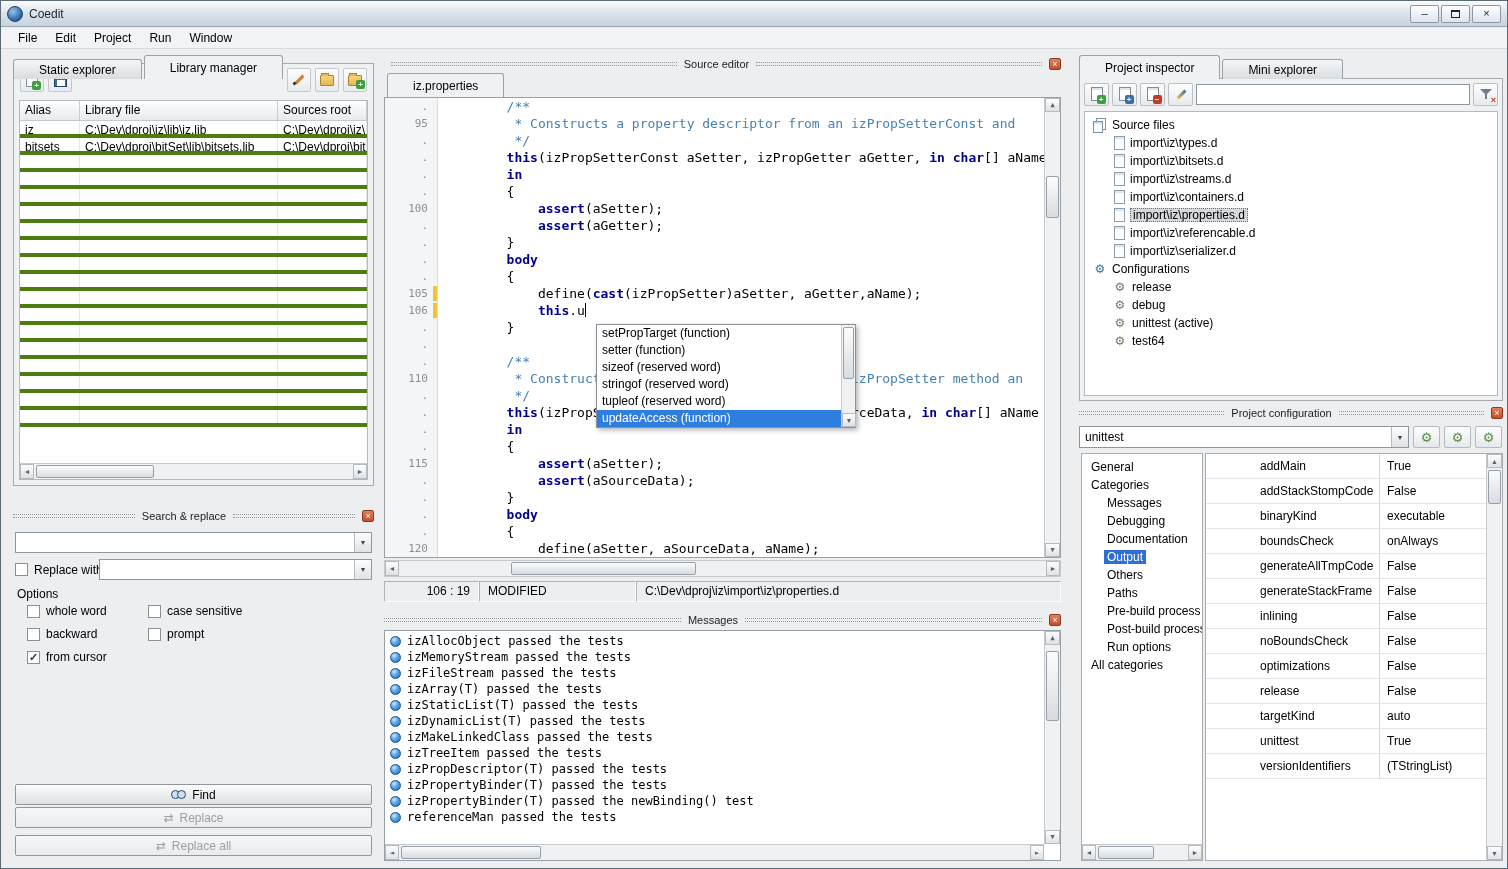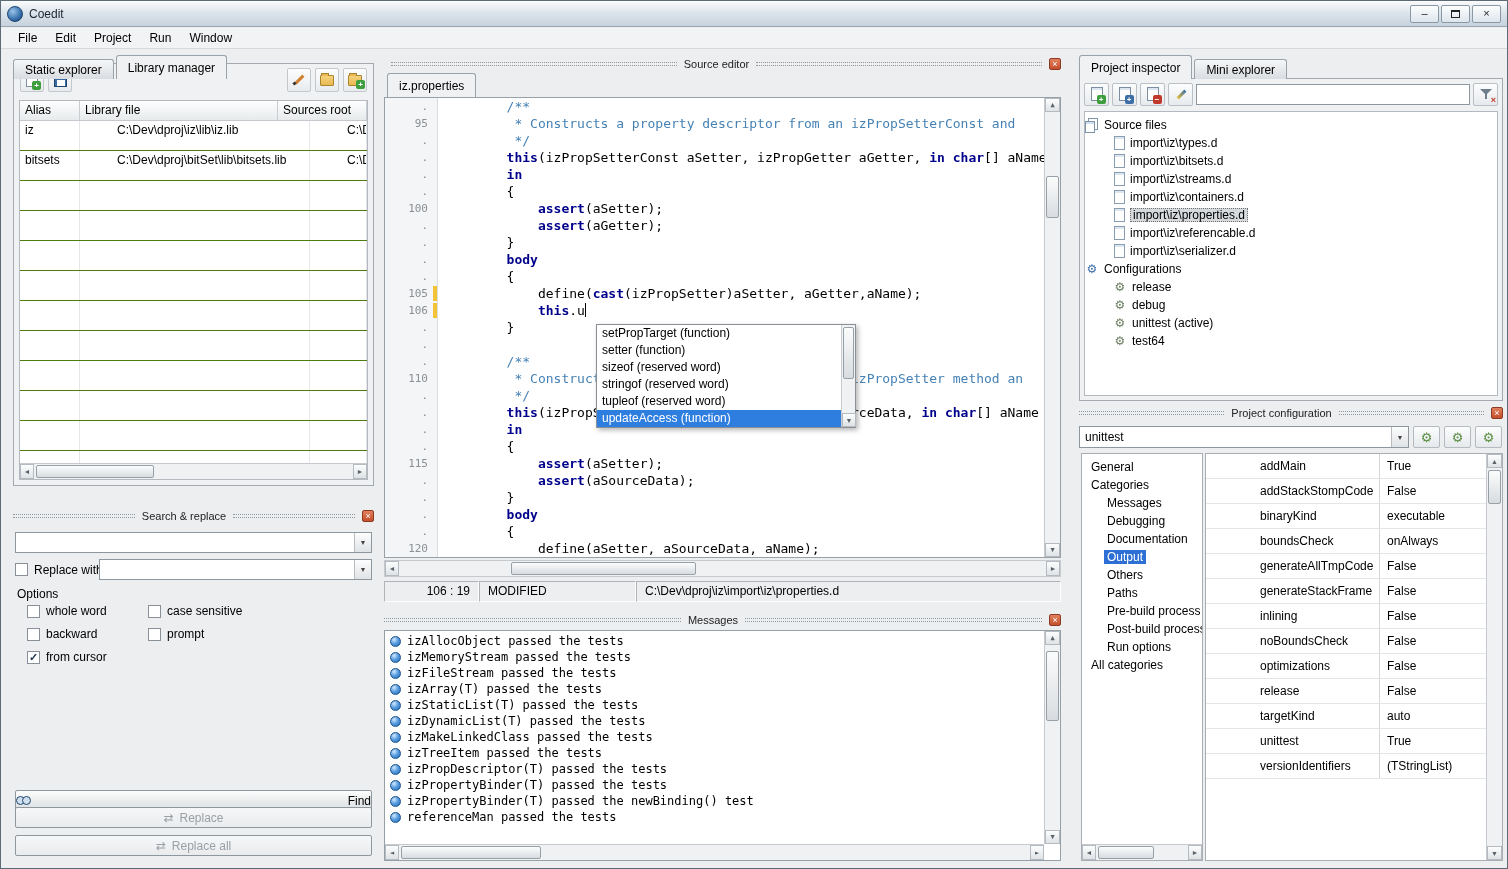--- a/index.html
+++ b/index.html
@@ -14,21 +14,21 @@
   #win-buttons{margin-left:auto;display:flex;gap:2px;}
   .winbtn{width:29px;height:18px;border:1px solid #8b98a5;border-radius:2px;background:linear-gradient(#fdfefe,#dde5ec);display:flex;align-items:center;justify-content:center;font-size:11px;line-height:11px;color:#222;}
   .max-glyph{display:inline-block;width:9px;height:8px;border:1px solid #222;border-top:2px solid #222;}
 
   
   #menubar{position:absolute;left:0;top:27px;right:0;height:21px;background:#f2f3f4;border-bottom:1px solid #d7dadd;display:flex;align-items:center;padding-left:8px;}
   .menu-item{padding:3px 9px;}
 
   
   .tabs{position:absolute;display:flex;align-items:flex-end;height:24px;z-index:6;}
-  .tab{display:flex;align-items:center;height:20px;padding:0 11px;background:linear-gradient(#f5f6f7,#d9dde1);border:1px solid #9aa2a9;border-bottom:none;border-radius:3px 3px 0 0;margin-right:2px;white-space:nowrap;}
+  .tab{display:flex;align-items:center;height:20px;padding:0 25px;background:linear-gradient(#f5f6f7,#d9dde1);border:1px solid #9aa2a9;border-bottom:none;border-radius:3px 3px 0 0;margin-right:2px;white-space:nowrap;}
   .tab.active{height:24px;background:#f0f1f2;}
   #left-tabs{left:12px;top:54px;}
   #right-tabs{left:1078px;top:54px;}
   #src-tabs{left:386px;top:72px;}
 
   
   .panel{position:absolute;border:1px solid #a3a9af;background:#f0f1f2;overflow:hidden;}
 
   
   .dock-header{position:absolute;height:15px;display:flex;align-items:center;gap:7px;}
@@ -73,21 +73,21 @@
   .ic-disk::after{content:"";position:absolute;left:3px;top:0;width:6px;height:4px;background:#cfd9e4;}
   .ic-pencil{width:12px;height:12px;position:relative;}
   .ic-pencil::before{content:"";position:absolute;left:1px;top:4px;width:11px;height:3px;background:#d08030;transform:rotate(-45deg);}
   .ic-pencil::after{content:"";position:absolute;left:0;bottom:1px;width:3px;height:3px;background:#333;transform:rotate(-45deg);}
   .ic-folder{width:14px;height:11px;background:linear-gradient(#f6d27c,#e8b952);border:1px solid #a9852f;border-radius:1px;position:relative;}
   .ic-folder::before{content:"";position:absolute;left:0;top:-3px;width:6px;height:2px;background:#e8b952;border:1px solid #a9852f;border-bottom:none;}
   #lib-table{position:absolute;left:5px;top:36px;right:5px;bottom:5px;background:#fff;border:1px solid #b3b9bf;}
   #lib-head{display:flex;height:20px;border-bottom:1px solid #c5c9cd;}
   .lib-th{padding:2px 5px;background:linear-gradient(#fefefe,#e7eaec);border-right:1px solid #c9cdd1;overflow:hidden;white-space:nowrap;}
   #lib-body{position:absolute;left:0;top:20px;right:0;bottom:16px;overflow:hidden;}
-  .lib-tr{display:flex;height:30px;border-bottom:1px solid #4d7c0f;gap:32px;}
+  .lib-tr{display:flex;height:17px;border-bottom:4px solid #4d7c0f;}
   .lib-td{padding:2px 5px;border-right:1px solid #e4e6e8;overflow:hidden;white-space:nowrap;}
   .c0{width:60px;flex:none;}
   .c1{width:198px;flex:none;}
   .c2{flex:1;}
   #lib-hscroll{left:0;right:0;bottom:0;height:16px;border:none;border-top:1px solid #c6cace;}
 
   
   #search-panel{position:absolute;left:12px;top:507px;width:361px;height:353px;}
   #search-header{left:0;right:0;top:0;}
   #search-combo{position:absolute;left:2px;right:2px;top:24px;height:21px;}
@@ -148,21 +148,21 @@
   .itb{width:25px;height:23px;border:1px solid #b9bfc5;border-radius:2px;background:linear-gradient(#fcfdfd,#e7eaed);display:flex;align-items:center;justify-content:center;position:relative;flex:none;}
   #insp-filter{flex:1;height:21px;border:1px solid #8f979e;background:#fff;padding:0 4px;font:12px "Liberation Sans",sans-serif;}
   .ic-wand{width:13px;height:13px;position:relative;}
   .ic-wand::before{content:"";position:absolute;left:2px;top:5px;width:11px;height:3px;background:linear-gradient(90deg,#e8c23a,#3a6ea5);transform:rotate(-45deg);}
   .ic-funnel{width:12px;height:12px;position:relative;}
   .ic-funnel::before{content:"";position:absolute;left:0;top:1px;border-left:6px solid transparent;border-right:6px solid transparent;border-top:6px solid #6f7d8a;}
   .ic-funnel::after{content:"";position:absolute;left:5px;top:6px;width:2px;height:5px;background:#6f7d8a;}
   .red-x{position:absolute;right:1px;bottom:0;color:#c0392b;font:bold 9px/9px "Liberation Sans",sans-serif;}
   #insp-tree{position:absolute;left:4px;top:32px;right:4px;bottom:4px;background:#fff;border:1px solid #b3b9bf;overflow:hidden;padding-top:4px;}
   .tree-row{height:18px;display:flex;align-items:center;gap:5px;white-space:nowrap;}
-  .tree-row.lvl0{padding-left:0;}
+  .tree-row.lvl0{padding-left:8px;}
   .tree-row.lvl1{padding-left:28px;}
   .tree-row.selected .tlabel{background:#d6dadd;outline:1px dotted #707070;outline-offset:-1px;padding:0 3px;}
   .ticon{width:14px;height:14px;flex:none;position:relative;font-size:12px;line-height:14px;text-align:center;}
   .ticon.files::before{content:"";position:absolute;left:3px;top:0;width:8px;height:10px;background:#fff;border:1px solid #7f93a8;}
   .ticon.files::after{content:"";position:absolute;left:0;top:3px;width:8px;height:10px;background:#fff;border:1px solid #7f93a8;box-shadow:inset 0 2px 0 #cfe0f0;}
   .ticon.file{width:12px;}
   .ticon.file::before{content:"";position:absolute;left:1px;top:0;width:9px;height:12px;background:#fff;border:1px solid #8a9cb0;box-shadow:inset 0 2px 0 #dce6ef;}
   .ticon.tools{color:#3f6fa8;}
   .ticon.gear{color:#6d7f62;}
 
@@ -384,21 +384,21 @@
         <label class="chk-item">
           <span class="chk"></span>
           <span class="chk-label">prompt</span>
         </label>
         <label class="chk-item">
           <span class="chk checked">✓</span>
           <span class="chk-label">from cursor</span>
         </label>
       </div>
     <div id="search-buttons">
-        <div class="btn sp-btn" style="top: 282px; justify-content: space-between;">
+        <div class="btn sp-btn" style="top: 276px;">
           <span class="find-icon"></span>
           <span class="btn-label">Find</span>
         </div>
         <div class="btn sp-btn disabled" style="top: 299px;">
           <span class="swap-icon">⇄</span>
           <span class="btn-label">Replace</span>
         </div>
         <div class="btn sp-btn disabled" style="top: 327px;">
           <span class="swap-icon">⇄</span>
           <span class="btn-label">Replace all</span>

